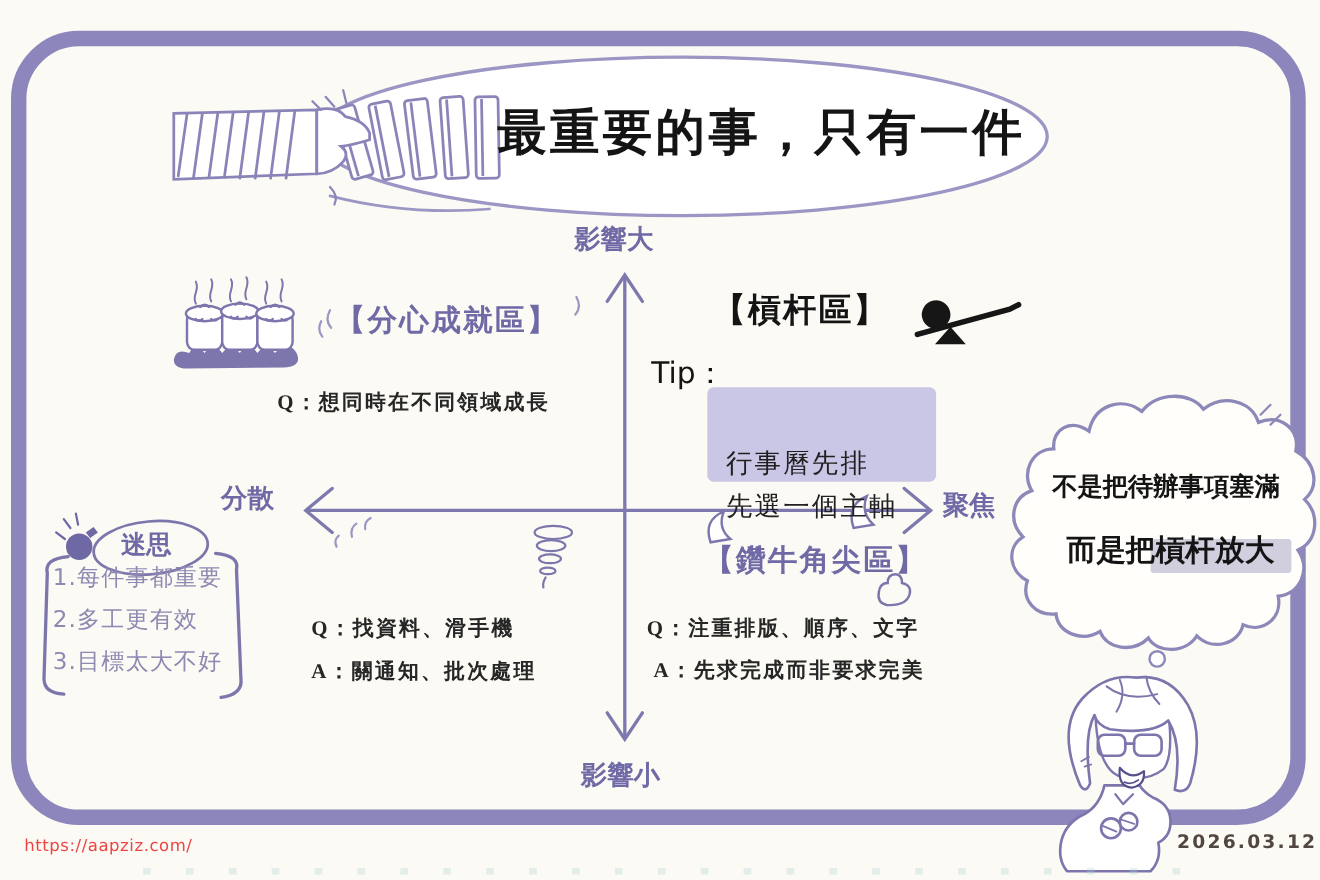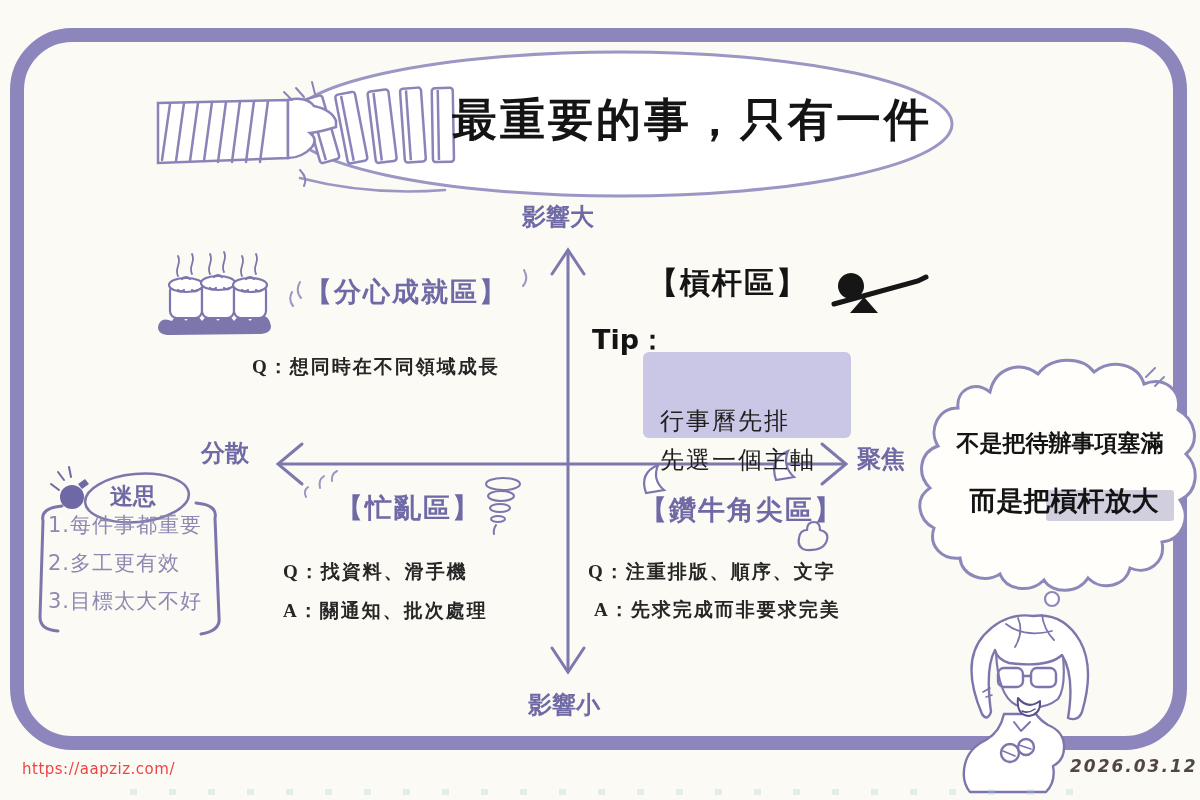--- a/index.html
+++ b/index.html
@@ -22,38 +22,38 @@
   .q-tr-label{left:648px;top:266px;font-size:30px;color:#141414;}
   .q-bl-label{left:336px;top:492px;}
   .q-br-label{left:640px;top:494px;}
   .qa{font-size:19px;font-weight:bold;}
   .q-tl-q{left:252px;top:356px;}
   .q-tl-a{left:252px;top:396px;}
   .q-bl-q{left:283px;top:561px;}
   .q-bl-a{left:283px;top:600px;}
   .q-br-q{left:588px;top:561px;}
   .q-br-a{left:594px;top:599px;}
-  .tip-label{left:592px;top:324px;font-size:27px;color:#141414;font-weight:700;}
+  .tip-label{left:592px;top:324px;font-size:27px;color:#141414;font-weight:400;}
   .tip-box{position:absolute;left:643px;top:352px;width:208px;height:86px;
            background:rgba(197,193,228,0.92);border-radius:6px;}
   .tip-line{font-size:24px;color:#202020;letter-spacing:2px;font-weight:500;margin-top:48px;}
   .tip-line1{left:660px;top:360px;}
   .tip-line2{left:660px;top:399px;}
   .myth-title{left:110px;top:483px;font-size:23px;}
   .myth-item{font-size:21px;color:#8f89b2;letter-spacing:1px;}
   .myth-1{left:48px;top:513px;}
   .myth-2{left:48px;top:551px;}
   .myth-3{left:48px;top:589px;}
   .bubble-line{color:#141414;text-align:center;}
   .bubble-1{left:936px;top:430px;width:248px;font-size:23px;}
   .bubble-2{left:944px;top:485px;width:240px;font-size:27px;}
   .bubble2-highlight{position:absolute;left:1046px;top:490px;width:128px;height:31px;
            background:#a39ec2;opacity:0.5;border-radius:3px;}
   .url{left:22px;top:761px;font-size:15px;color:#ef4444;font-weight:400;letter-spacing:0.5px;}
-  .date{left:1070px;top:757px;font-size:17px;color:#514740;font-weight:bold;letter-spacing:2px;font-style:italic;}
+  .date{left:1070px;top:757px;font-size:17px;color:#514740;font-weight:bold;letter-spacing:2px;}
 </style>
 </head>
 <body>
 
 <div class="canvas">
 
   <div class="border-frame"></div>
 
   <svg class="art" viewBox="0 0 1200 800">
 
@@ -222,21 +222,20 @@
   <div class="t ax-right hand purple">聚焦</div>
 
   <div class="t q-label q-tl-label hand purple">【分心成就區】</div>
   <div class="t qa q-tl-q print">Q：想同時在不同領域成長</div>
 
   <div class="t q-label q-tr-label hand">【槓杆區】</div>
   <div class="t tip-label">Tip：</div>
   <div class="t tip-line tip-line1">行事曆先排</div>
   <div class="t tip-line tip-line2">先選一個主軸</div>
 
-  <div class="t q-label q-bl-label hand purple">【忙亂區】</div>
   <div class="t qa q-bl-q print">Q：找資料、滑手機</div>
   <div class="t qa q-bl-a print">A：關通知、批次處理</div>
 
   <div class="t q-label q-br-label hand purple">【鑽牛角尖區】</div>
   <div class="t qa q-br-q print">Q：注重排版、順序、文字</div>
   <div class="t qa q-br-a print">A：先求完成而非要求完美</div>
 
   <div class="t myth-title hand purple">迷思</div>
   <div class="t myth-item myth-1">1.每件事都重要</div>
   <div class="t myth-item myth-2">2.多工更有效</div>

